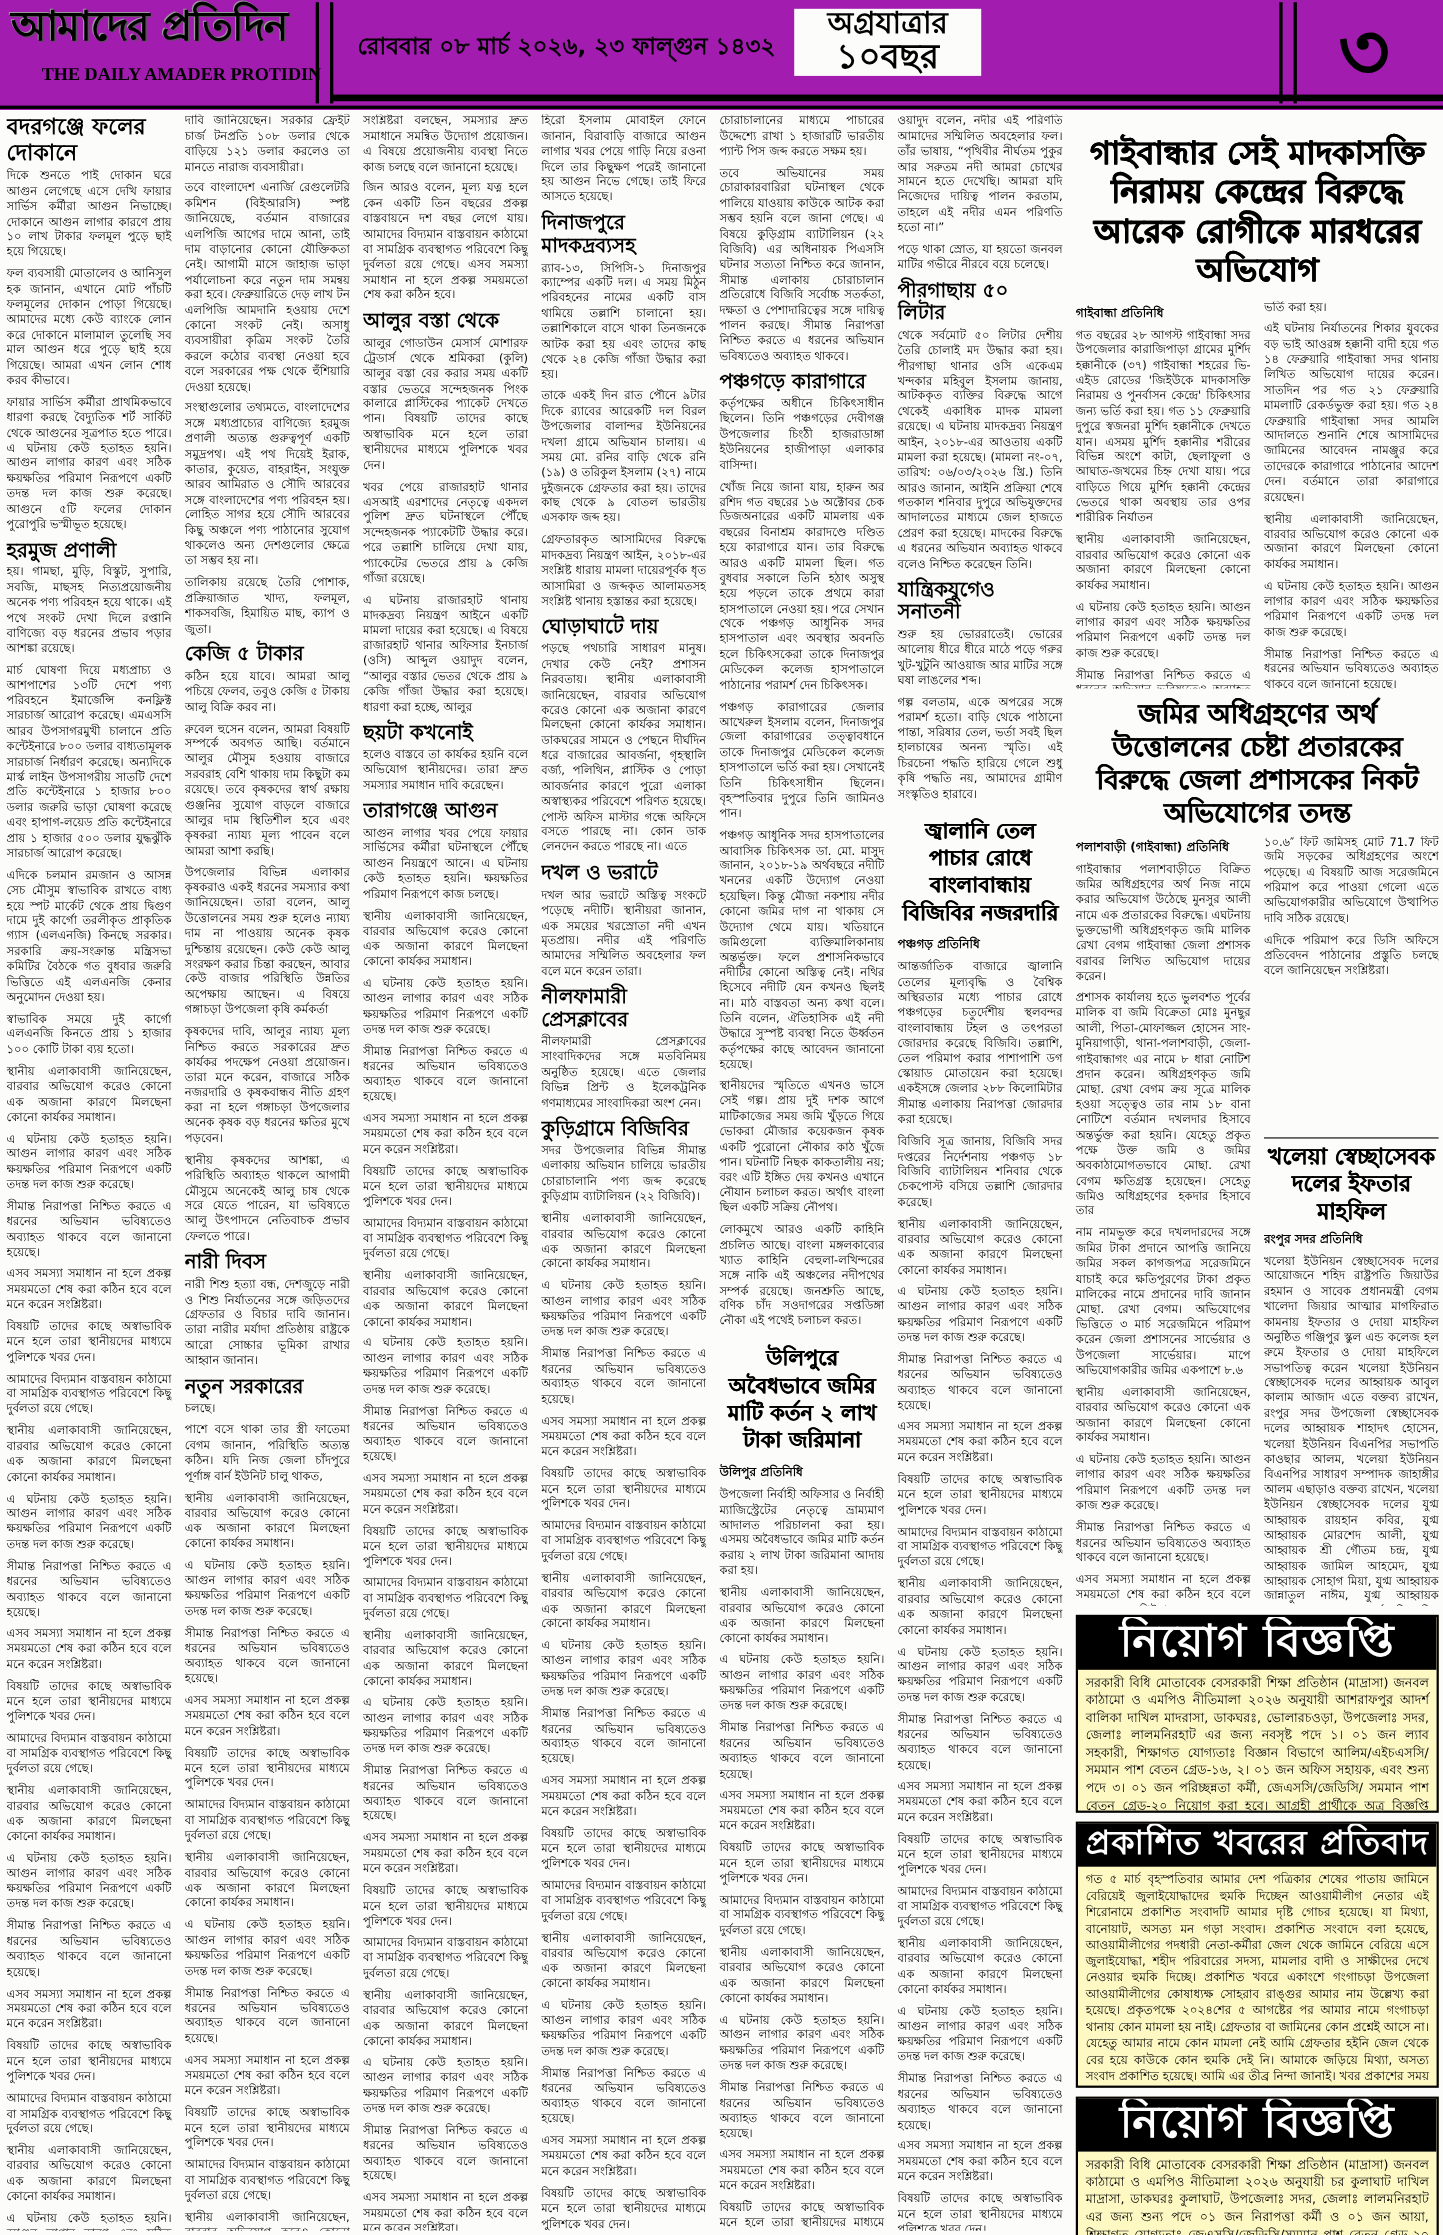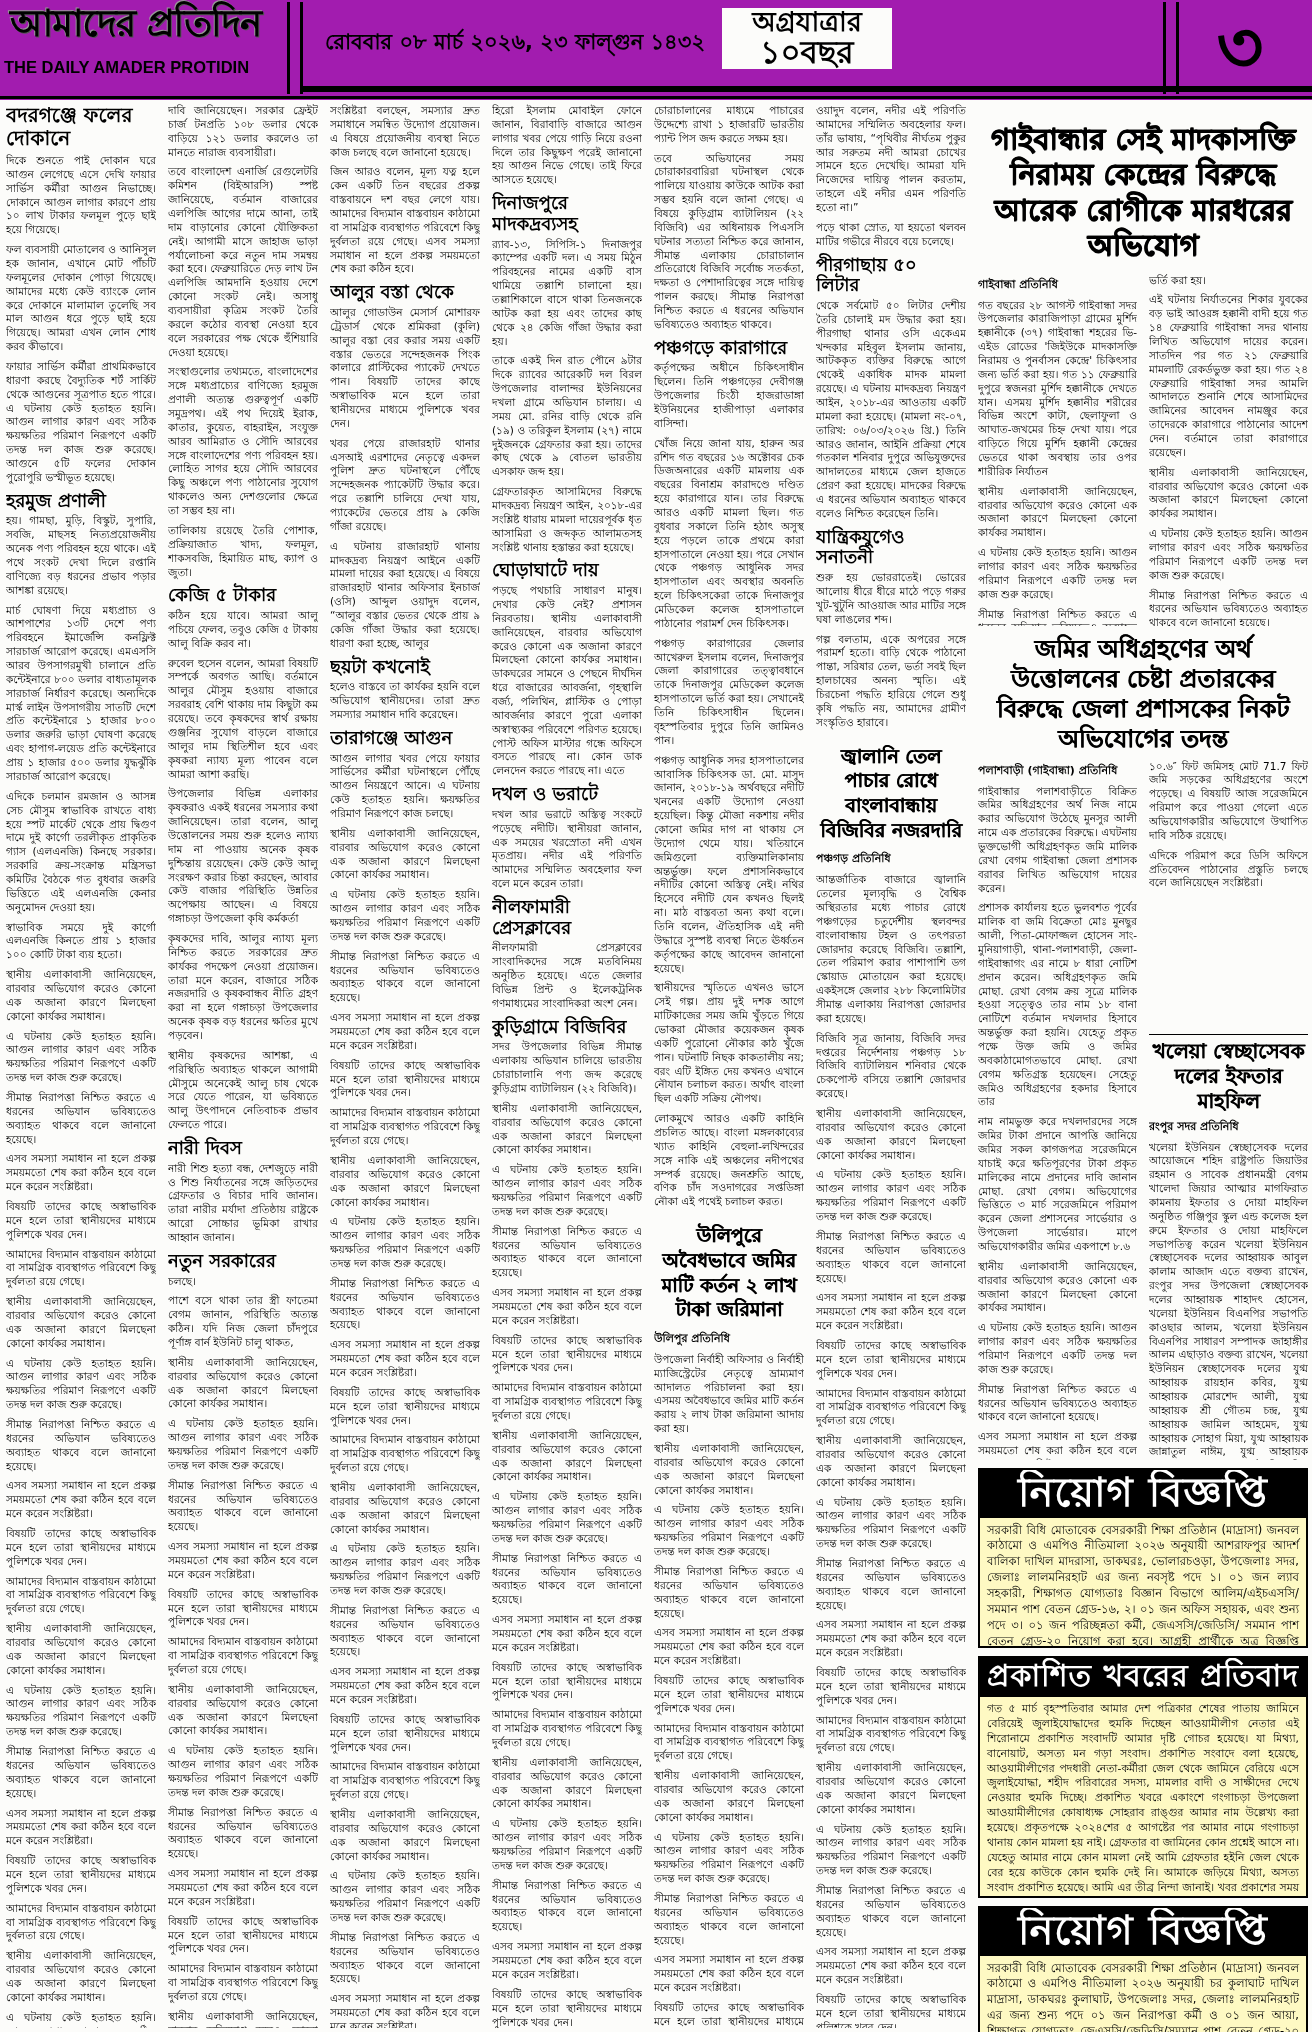--- a/index.html
+++ b/index.html
@@ -3,22 +3,22 @@
 <meta charset="utf-8">
 <style>
   html,body{margin:0;padding:0;background:#e8e8e4;}
   #page{position:relative;width:1312px;height:2032px;background:#fcfcfa;color:#000;
         font-family:"DejaVu Sans",sans-serif;overflow:hidden;}
   
   #masthead{position:absolute;left:0;top:0;width:1312px;height:100px;background:#a21caf;}
   .logo-bn{position:absolute;left:10px;top:4px;width:270px;font-size:37px;font-weight:700;
            letter-spacing:-1px;line-height:1.1;color:#000;
            text-shadow:1px 1px 0 #555, -1px -1px 0 #999;}
-  .logo-en{position:absolute;left:4px;top:58px;width:288px;font-family:Liberation Sans, sans-serif;
-           font-size:16.5px;font-weight:700;letter-spacing:0px;white-space:nowrap;}
+  .logo-en{position:absolute;left:4px;top:58px;width:288px;font-family:Liberation Serif, serif;
+           font-size:16.5px;font-weight:700;letter-spacing:0px;white-space:nowrap;text-align:right;}
   .vrule{position:absolute;top:2px;height:92px;width:10px;border-left:3px solid #000;border-right:3px solid #000;}
   #vrule1{left:287px;}
   #vrule2{left:1163px;}
   .dateline{position:absolute;left:305px;top:26px;width:420px;text-align:center;
             font-size:21px;font-weight:700;}
   #promo{position:absolute;left:722px;top:8px;width:170px;text-align:center;background:#fcfcfa;z-index:3;}
   #promo .p1{font-size:27px;font-weight:700;line-height:1.0;}
   #promo .p2{font-size:31px;font-weight:700;line-height:1.1;}
   #pagenum{position:absolute;left:1185px;top:-8px;width:110px;font-size:72px;font-weight:700;text-align:center;}
   .hrule-a{position:absolute;left:300px;top:86px;width:1012px;height:6px;background:#000;z-index:2;}
@@ -221,21 +221,21 @@
         <div class="blk p">বিষয়টি তাদের কাছে অস্বাভাবিক মনে হলে তারা স্থানীয়দের মাধ্যমে পুলিশকে খবর দেন।</div>
         <div class="blk p">আমাদের বিদ্যমান বাস্তবায়ন কাঠামো বা সামগ্রিক ব্যবস্থাগত পরিবেশে কিছু দুর্বলতা রয়ে গেছে।</div>
         <div class="blk p">স্থানীয় এলাকাবাসী জানিয়েছেন, বারবার অভিযোগ করেও কোনো এক অজানা কারণে মিলছেনা কোনো কার্যকর সমাধান।</div>
         <div class="blk p">এ ঘটনায় কেউ হতাহত হয়নি। আগুন লাগার কারণ এবং সঠিক ক্ষয়ক্ষতির পরিমাণ নিরূপণে একটি তদন্ত দল কাজ শুরু করেছে।</div>
         <div class="blk p">সীমান্ত নিরাপত্তা নিশ্চিত করতে এ ধরনের অভিযান ভবিষ্যতেও অব্যাহত থাকবে বলে জানানো হয়েছে।</div>
         <div class="blk p">এসব সমস্যা সমাধান না হলে প্রকল্প সময়মতো শেষ করা কঠিন হবে বলে মনে করেন সংশ্লিষ্টরা।</div>
         <div class="blk p">বিষয়টি তাদের কাছে অস্বাভাবিক মনে হলে তারা স্থানীয়দের মাধ্যমে পুলিশকে খবর দেন।</div>
       </div>
       <div class="col" style="left: 816px; width: 150px;">
         <div class="blk p">ওয়াদুদ বলেন, নদীর এই পরিণতি আমাদের সম্মিলিত অবহেলার ফল। তাঁর ভাষায়, “পৃথিবীর নীর্ঘতম পুকুর আর সরুতম নদী আমরা চোখের সামনে হতে দেখেছি। আমরা যদি নিজেদের দায়িত্ব পালন করতাম, তাহলে এই নদীর এমন পরিণতি হতো না।”</div>
-        <div class="blk p">পড়ে থাকা স্রোত, যা হয়তো থলবন মাটির গভীরে নীরবে বয়ে চলেছে।</div>
+        <div class="blk p">পড়ে থাকা স্রোত, যা হয়তো জনবল মাটির গভীরে নীরবে বয়ে চলেছে।</div>
         <div class="blk sub">পীরগাছায় ৫০ লিটার</div>
         <div class="blk p">থেকে সর্বমোট ৫০ লিটার দেশীয় তৈরি চোলাই মদ উদ্ধার করা হয়। পীরগাছা থানার ওসি একেএম খন্দকার মহিবুল ইসলাম জানায়, আটককৃত ব্যক্তির বিরুদ্ধে আগে থেকেই একাধিক মাদক মামলা রয়েছে। এ ঘটনায় মাদকদ্রব্য নিয়ন্ত্রণ আইন, ২০১৮-এর আওতায় একটি মামলা করা হয়েছে। (মামলা নং-০৭, তারিখ: ০৬/০৩/২০২৬ খ্রি.) তিনি আরও জানান, আইনি প্রক্রিয়া শেষে গতকাল শনিবার দুপুরে অভিযুক্তদের আদালতের মাধ্যমে জেল হাজতে প্রেরণ করা হয়েছে। মাদকের বিরুদ্ধে এ ধরনের অভিযান অব্যাহত থাকবে বলেও নিশ্চিত করেছেন তিনি।</div>
         <div class="blk sub">যান্ত্রিকযুগেও সনাতনী</div>
         <div class="blk p">শুরু হয় ভোররাতেই। ভোরের আলোয় ধীরে ধীরে মাঠে পড়ে গরুর খুট-খুটুনি আওয়াজ আর মাটির সঙ্গে ঘষা লাঙলের শব্দ।</div>
         <div class="blk p">গল্প বলতাম, একে অপরের সঙ্গে পরামর্শ হতো। বাড়ি থেকে পাঠানো পান্তা, সরিষার তেল, ভর্তা সবই ছিল হালচাষের অনন্য স্মৃতি। এই চিরচেনা পদ্ধতি হারিয়ে গেলে শুধু কৃষি পদ্ধতি নয়, আমাদের গ্রামীণ সংস্কৃতিও হারাবে।</div>
         <div class="blk hmid">জ্বালানি তেল পাচার রোধে বাংলাবান্ধায় বিজিবির নজরদারি</div>
         <div class="blk by">পঞ্চগড় প্রতিনিধি</div>
         <div class="blk p">আন্তর্জাতিক বাজারে জ্বালানি তেলের মূল্যবৃদ্ধি ও বৈশ্বিক অস্থিরতার মধ্যে পাচার রোধে পঞ্চগড়ের চতুর্দেশীয় স্থলবন্দর বাংলাবান্ধায় টহল ও তৎপরতা জোরদার করেছে বিজিবি। তল্লাশি, তেল পরিমাপ করার পাশাপাশি ডগ স্কোয়াড মোতায়েন করা হয়েছে। একইসঙ্গে জেলার ২৮৮ কিলোমিটার সীমান্ত এলাকায় নিরাপত্তা জোরদার করা হয়েছে।</div>
         <div class="blk p">বিজিবি সূত্র জানায়, বিজিবি সদর দপ্তরের নির্দেশনায় পঞ্চগড় ১৮ বিজিবি ব্যাটালিয়ন শনিবার থেকে চেকপোস্ট বসিয়ে তল্লাশি জোরদার করেছে।</div>
         <div class="blk p">স্থানীয় এলাকাবাসী জানিয়েছেন, বারবার অভিযোগ করেও কোনো এক অজানা কারণে মিলছেনা কোনো কার্যকর সমাধান।</div>

